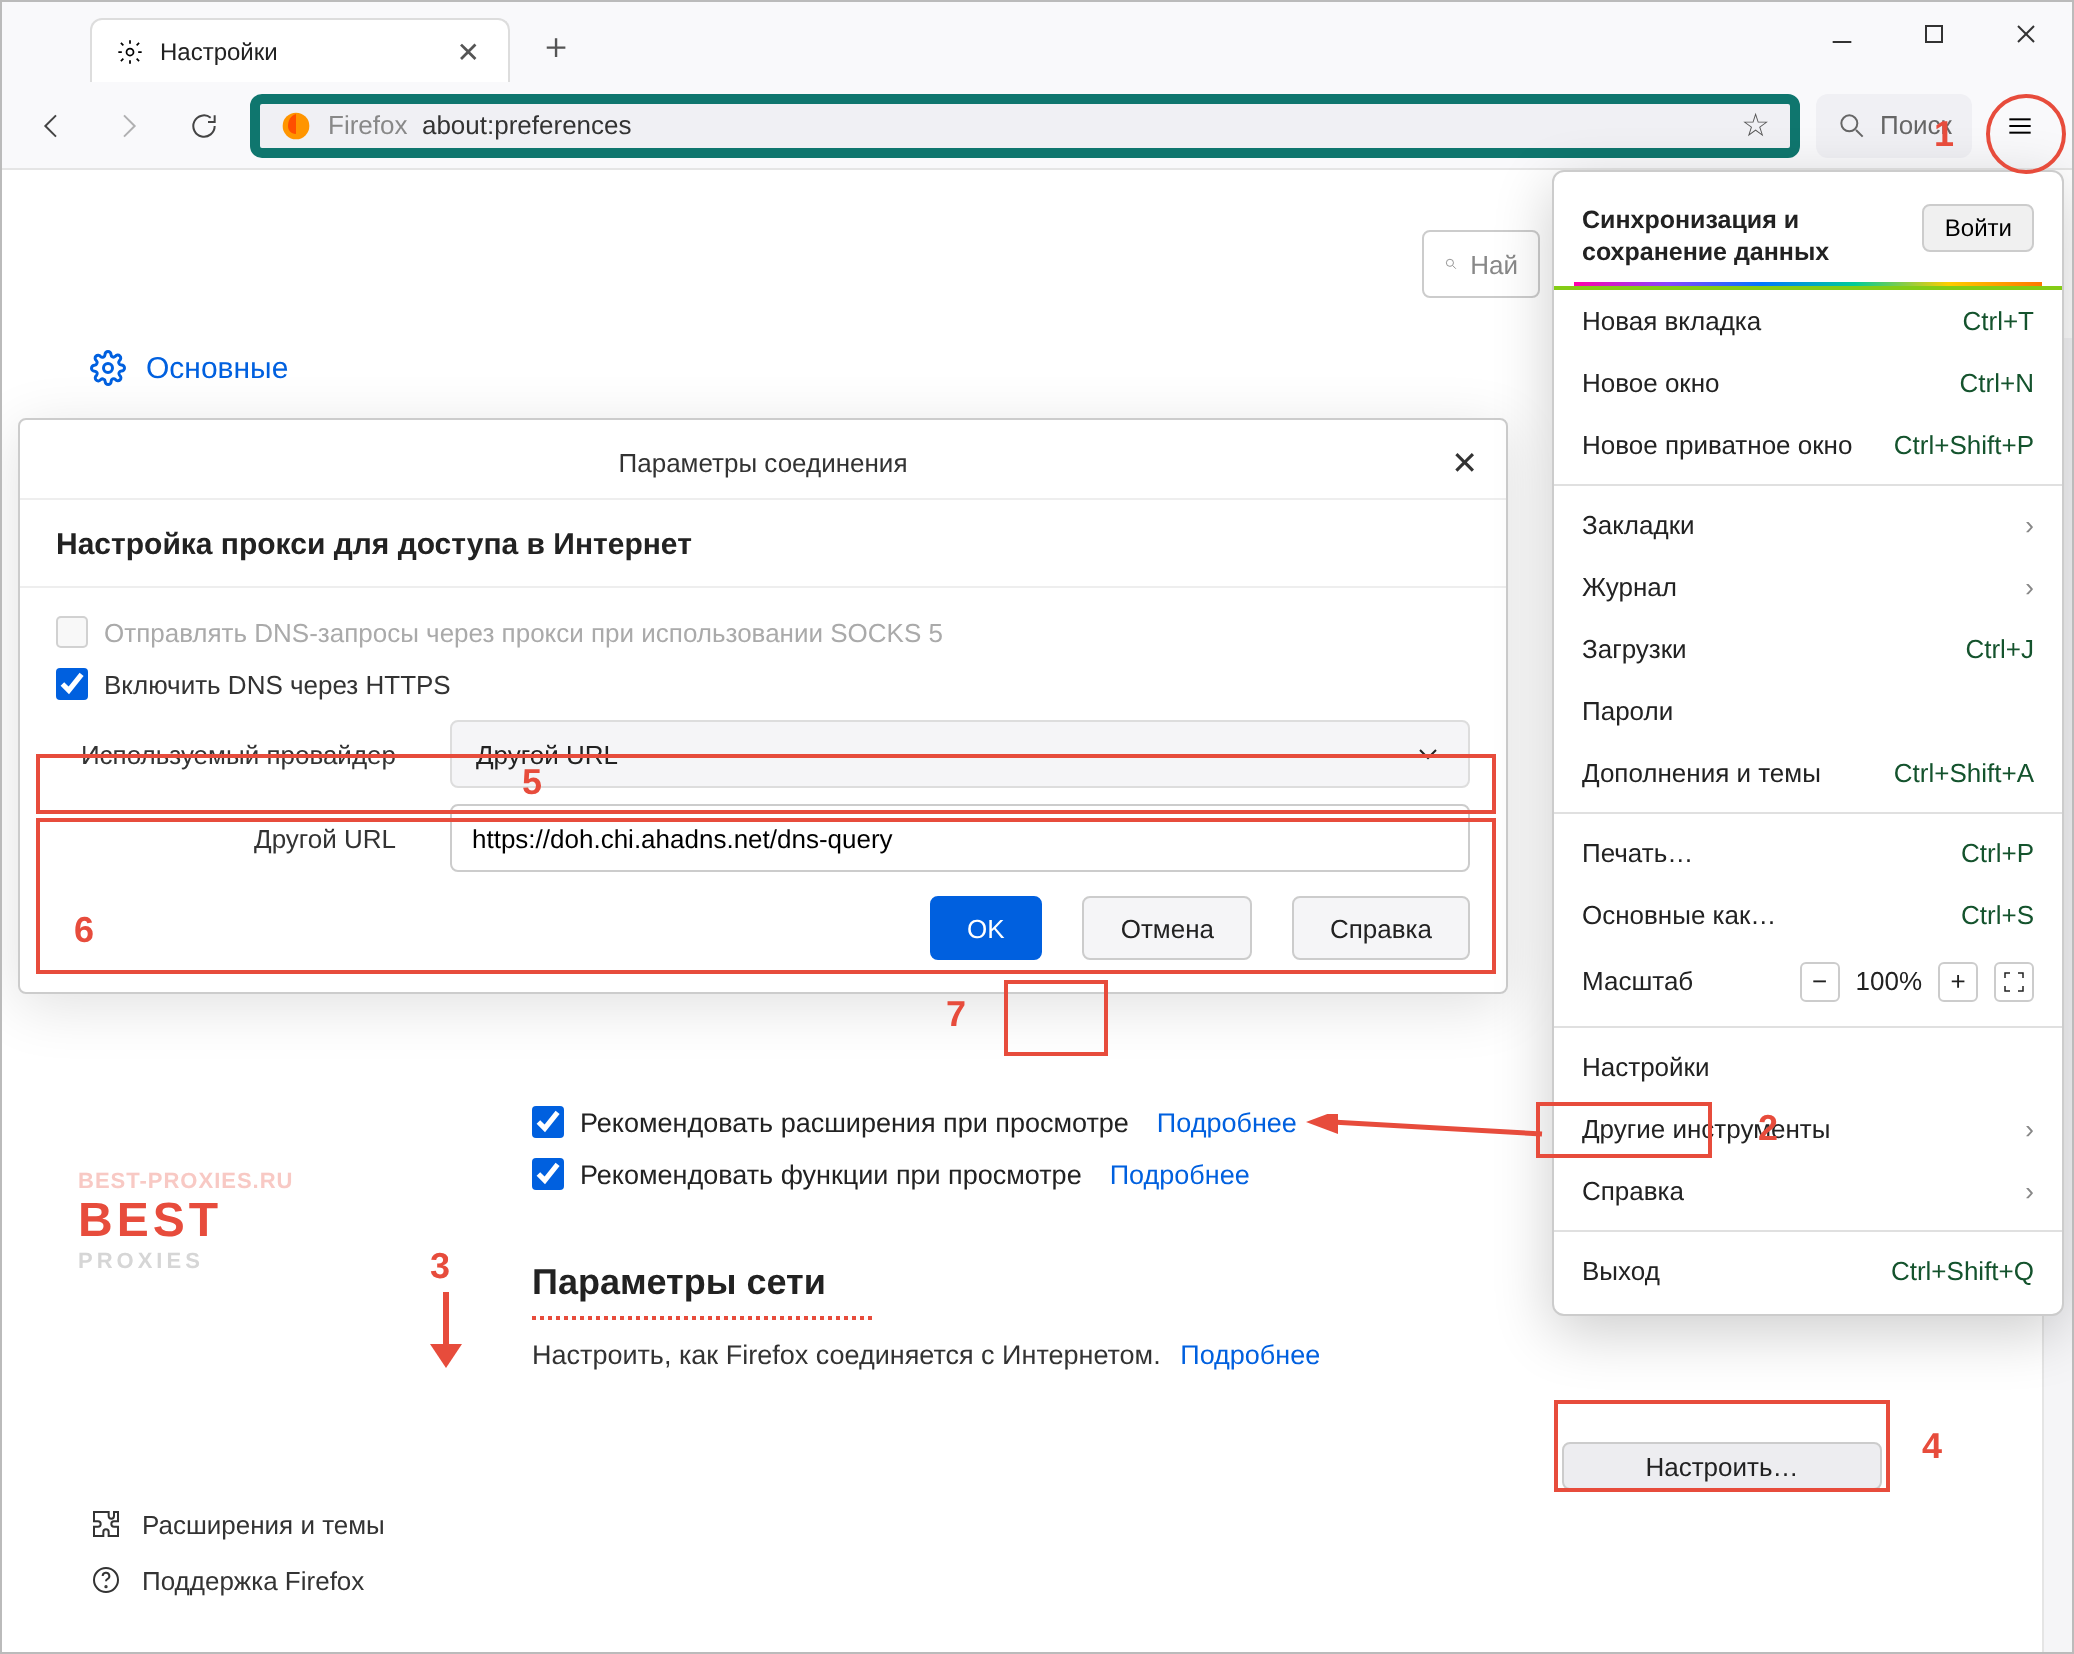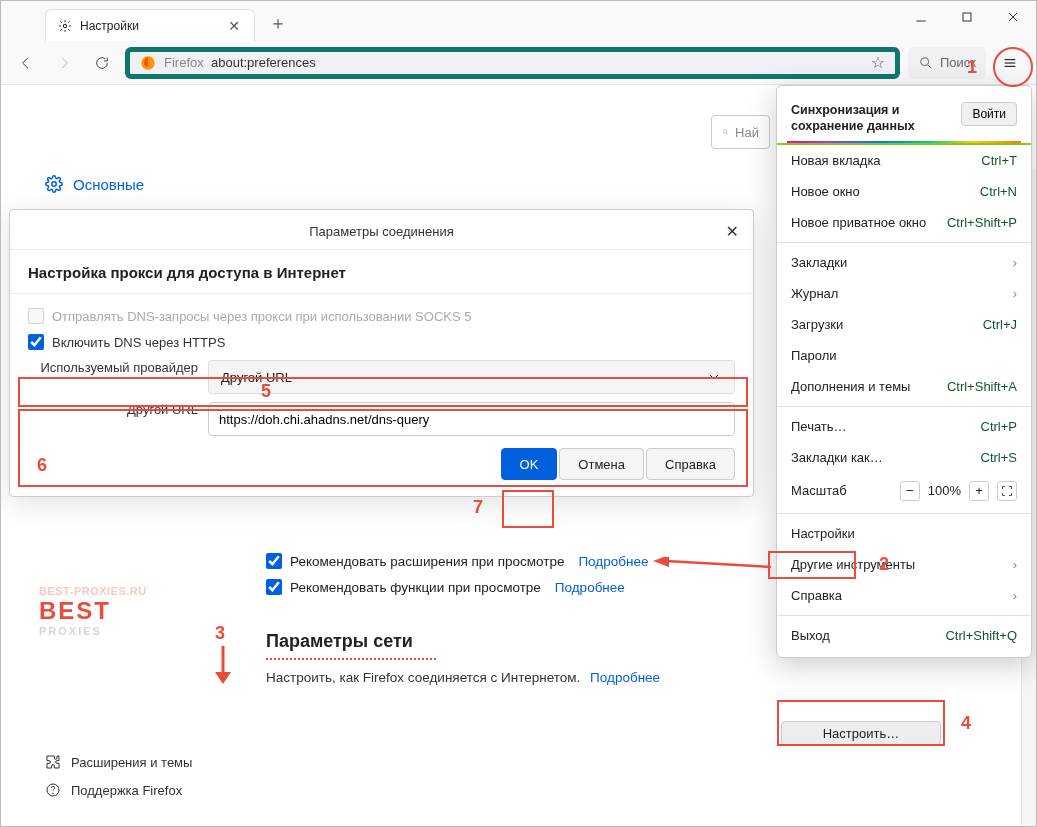--- a/index.html
+++ b/index.html
@@ -31,25 +31,25 @@
 .dialog { position: absolute; left: 8px; top: 124px; width: 745px; background: #fff; border: 1px solid #ccc; border-radius: 4px; box-shadow: 0 6px 30px rgba(0,0,0,0.12); z-index: 40; }
 .dialog-head { display: flex; align-items: center; justify-content: center; position: relative; padding: 14px 0 10px; border-bottom: 1px solid #eee; }
 .dialog-title { font-size: 13px; color: #333; }
 .dialog-close { position: absolute; right: 14px; top: 12px; font-size: 16px; color: #333; cursor: pointer; }
 .dialog-body { padding: 14px 18px 16px; }
 .dialog-h { font-size: 15px; font-weight: 600; color: #222; margin-bottom: 12px; }
 .cutline { border-bottom: 1px solid #eee; margin: 10px -18px 14px; }
 .chk-row { display: flex; align-items: center; gap: 8px; margin: 10px 0; font-size: 13px; color: #333; }
 .chk-row input[type=checkbox] { width: 16px; height: 16px; accent-color: #0060df; }
 .disabled { color: #aaa; }
-.form-row { display: flex; align-items: flex-start; gap: 10px; margin: 8px 0; }
+.form-row { display: flex; align-items: center; gap: 27px; margin: 8px 0; }
 .form-label { width: 170px; text-align: right; font-size: 13px; color: #333; }
 .select { flex: 1; height: 34px; background: #f5f5f7; border: 1px solid #ddd; border-radius: 4px; display: flex; align-items: center; justify-content: space-between; padding: 0 12px; font-size: 13px; color: #222; cursor: pointer; }
 .txt-input { flex: 1; height: 34px; border: 1px solid #ccc; border-radius: 4px; padding: 0 10px; font-size: 13px; }
-.dialog-footer { display: flex; justify-content: flex-end; gap: 2px; margin-top: 12px; }
+.dialog-footer { display: flex; justify-content: flex-end; gap: 20px; margin-top: 12px; }
 .btn { height: 32px; padding: 0 18px; border-radius: 4px; font-size: 13px; cursor: pointer; border: 1px solid #ccc; background: #f5f5f7; color: #222; }
 .btn.primary { background: #0060df; border-color: #0060df; color: #fff; }
 .page-below { position: absolute; left: 265px; top: 458px; width: 470px; }
 .rec-row { display: flex; align-items: center; gap: 8px; margin: 10px 0; font-size: 13.5px; color: #222; }
 .rec-row input { width: 16px; height: 16px; accent-color: #0060df; }
 .link { color: #0060df; margin-left: 6px; cursor: pointer; }
 .section-h { font-size: 18px; font-weight: 600; color: #222; margin: 36px 0 6px; }
 .dotted { border-bottom: 2px dotted #e74c3c; width: 170px; margin-bottom: 10px; }
 .desc { font-size: 13.5px; color: #333; }
 .btn-configure { position: absolute; left: 780px; top: 636px; width: 160px; height: 24px; display: flex; align-items: center; justify-content: center; background: #ededf0; border: 1px solid #ccc; border-radius: 4px; font-size: 13px; color: #222; cursor: pointer; z-index: 30; }
@@ -292,21 +292,21 @@
   <div class="menu-item">
       <span>Дополнения и темы</span>
       <span class="shortcut">Ctrl+Shift+A</span>
     </div>
   <div class="menu-sep"></div>
   <div class="menu-item">
       <span>Печать…</span>
       <span class="shortcut">Ctrl+P</span>
     </div>
   <div class="menu-item">
-      <span>Закладки как…</span>
+      <span>Основные как…</span>
       <span class="shortcut">Ctrl+S</span>
     </div>
   <div class="menu-item">
     <span>Масштаб</span>
     <span class="menu-zoom">
       <span class="zoom-btn">−</span>
       <span>100%</span>
       <span class="zoom-btn">+</span>
       <span class="zoom-btn">
           <svg class="icon" viewBox="0 0 24 24" style="width:12px;height:12px">

